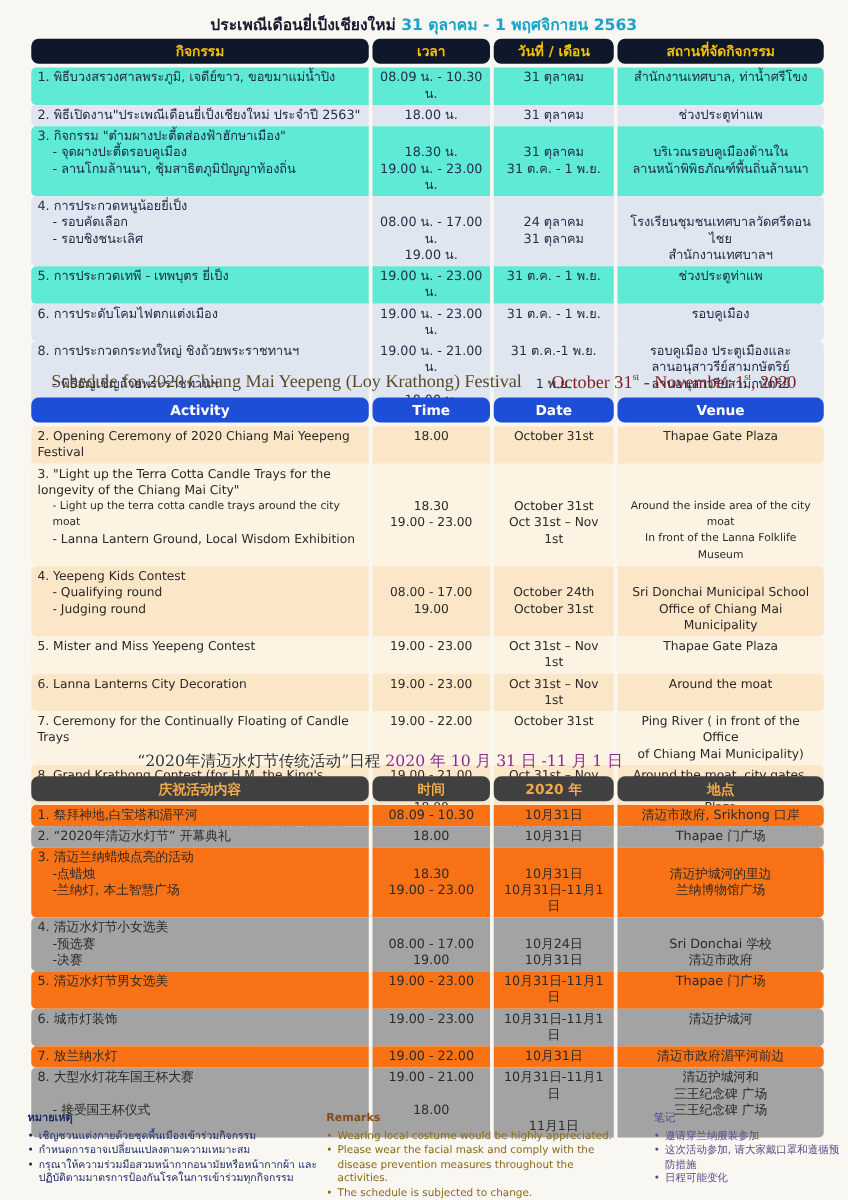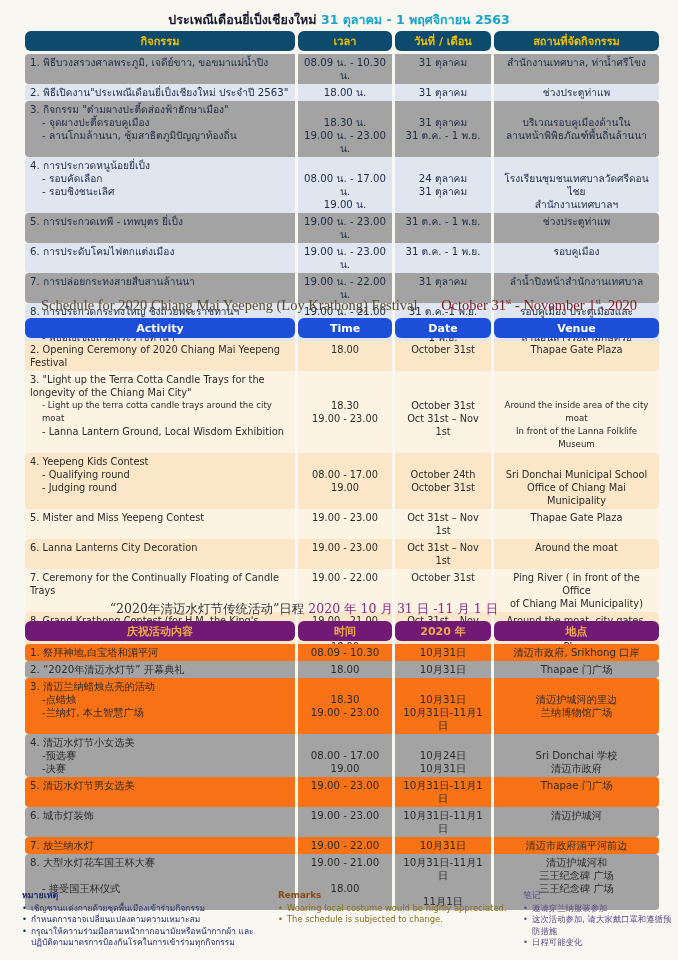--- a/index.html
+++ b/index.html
@@ -21,50 +21,50 @@
     table.sched td.c { text-align: center; }
     table.sched col.a { width: 270px; }
     table.sched col.t { width: 94px; }
     table.sched col.d { width: 96px; }
     table.sched col.v { width: 165px; }
     .sub { padding-left: 12px; display: block; }
     .gap { height: 3px; }
 
     
     #t-thai { top: 31px; }
-    #t-thai th { background: #0c4a6e; color: #f2c200; }
-    #t-thai tr.odd td { background: #a3a3a3; }
+    #t-thai th { background: #0f172a; color: #f2c200; }
+    #t-thai tr.odd td { background: #5eead4; }
     #t-thai tr.even td { background: #dfe6f0; }
     #t-thai td { color: #1f2a44; }
 
     
     #t-en { top: 318px; }
     #t-en th { background: #1d4ed8; color: #fff; }
     #t-en tr.odd td { background: #fdf3e2; }
     #t-en tr.even td { background: #fbe7c8; }
     #t-en td { color: #2a2a2a; font-size: 9.8px; }
 
     
     #t-zh { top: 621px; }
-    #t-zh th { background: #701a75; color: #f1a94a; }
+    #t-zh th { background: #404040; color: #f1a94a; }
     #t-zh tr.odd td { background: #f97316; }
     #t-zh tr.even td { background: #a3a3a3; }
     #t-zh td { color: #2a2a2a; }
 
     td:first-child { border-radius: 4px 0 0 4px; }
     td:last-child { border-radius: 0 4px 4px 0; }
 
     .remarks { position: absolute; top: 890px; font-size: 8.4px; line-height: 11.5px; }
     .remarks h4 { font-size: 8.8px; font-weight: bold; margin-bottom: 1px; }
     .remarks ul { list-style: none; }
     .remarks li { position: relative; padding-left: 9px; }
     .remarks li::before { content: "•"; position: absolute; left: 0; }
     #rm-thai { left: 22px; width: 240px; color: #1d2a6a; }
     #rm-thai h4 { color: #1d2a6a; }
-    #rm-en { left: 278px; width: 230px; color: #8a6b18; }
+    #rm-en { left: 261px; width: 230px; color: #8a6b18; }
     #rm-en h4 { color: #8a4b12; }
     #rm-zh { left: 523px; width: 150px; color: #5a4a8a; }
     #rm-zh h4 { color: #5a4a8a; font-weight: normal; }
   </style>
 </head>
 <body>
 
 <div class="section-title thai-title">
   <span>ประเพณีเดือนยี่เป็งเชียงใหม่ </span><span class="hl">31 ตุลาคม - 1 พฤศจิกายน 2563</span>
 </div>
@@ -125,26 +125,20 @@
       <td class="c">19.00 น. - 23.00 น.</td>
       <td class="c">31 ต.ค. - 1 พ.ย.</td>
       <td class="c">ช่วงประตูท่าแพ</td>
     </tr>
     <tr class="even">
       <td>6. การประดับโคมไฟตกแต่งเมือง</td>
       <td class="c">19.00 น. - 23.00 น.</td>
       <td class="c">31 ต.ค. - 1 พ.ย.</td>
       <td class="c">รอบคูเมือง</td>
     </tr>
-    <tr class="odd">
-      <td>7. การปล่อยกระทงสายสืบสานล้านนา</td>
-      <td class="c">19.00 น. - 22.00 น.</td>
-      <td class="c">31 ตุลาคม</td>
-      <td class="c">ลำน้ำปิงหน้าสำนักงานเทศบาล</td>
-    </tr>
     <tr class="even">
       <td>
         <span>8. การประกวดกระทงใหญ่ ชิงถ้วยพระราชทานฯ</span><br><br>
         <span class="sub">- พิธีอัญเชิญถ้วยพระราชทานฯ</span>
       </td>
       <td class="c"><span>19.00 น. - 21.00 น.</span><br><br><span>18.00 น.</span></td>
       <td class="c"><span>31 ต.ค.-1 พ.ย.</span><br><br><span>1 พ.ย.</span></td>
       <td class="c"><span>รอบคูเมือง ประตูเมืองและ</span><br><span>ลานอนุสาวรีย์สามกษัตริย์</span><br><span>ลานอนุสาวรีย์สามกษัตริย์</span></td>
     </tr>
   </tbody>
@@ -320,20 +314,21 @@
     <li>เชิญชวนแต่งกายด้วยชุดพื้นเมืองเข้าร่วมกิจกรรม</li>
     <li>กำหนดการอาจเปลี่ยนแปลงตามความเหมาะสม</li>
     <li>กรุณาให้ความร่วมมือสวมหน้ากากอนามัยหรือหน้ากากผ้า และปฏิบัติตามมาตรการป้องกันโรคในการเข้าร่วมทุกกิจกรรม</li>
   </ul>
 </div>
 
 <div class="remarks" id="rm-en">
   <h4>Remarks</h4>
   <ul>
     <li>Wearing local costume would be highly appreciated.</li>
+    <li>Please wear the facial mask and comply with the disease prevention measures throughout the activities.</li>
     <li>The schedule is subjected to change.</li>
   </ul>
 </div>
 
 <div class="remarks" id="rm-zh">
   <h4>笔记</h4>
   <ul>
     <li>邀请穿兰纳服装参加</li>
     <li>这次活动参加, 请大家戴口罩和遵循预防措施</li>
     <li>日程可能变化</li>

